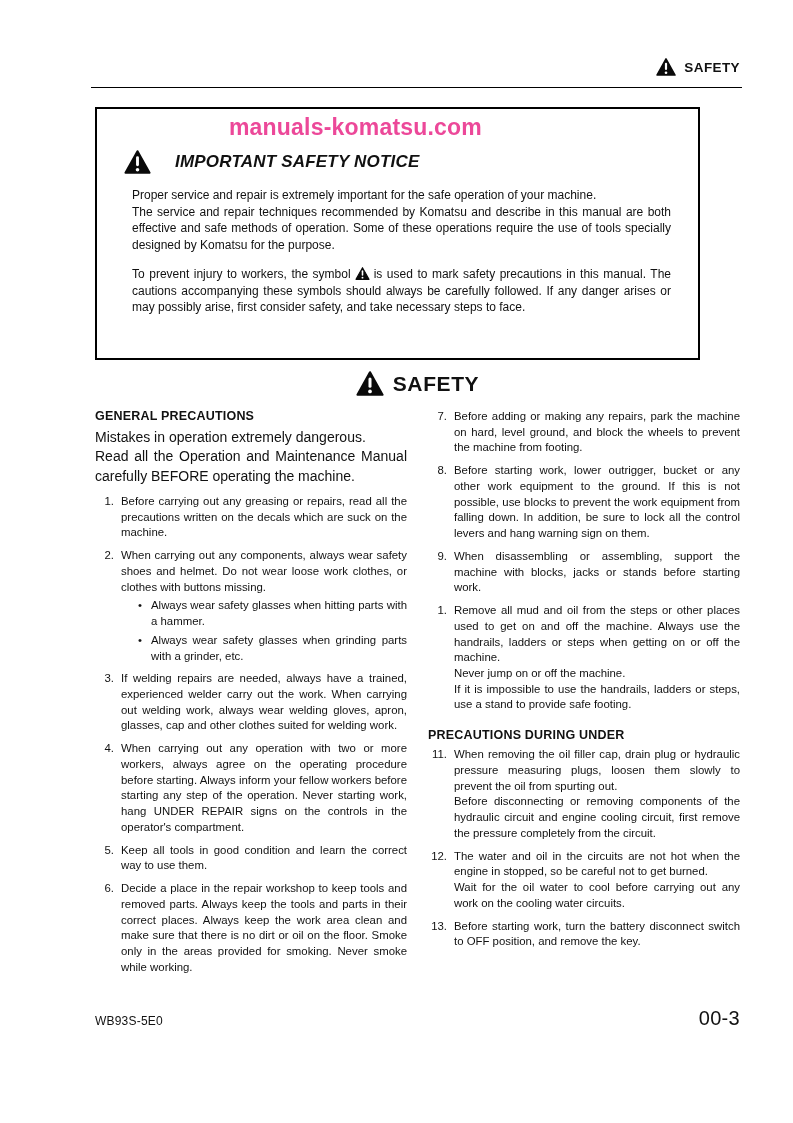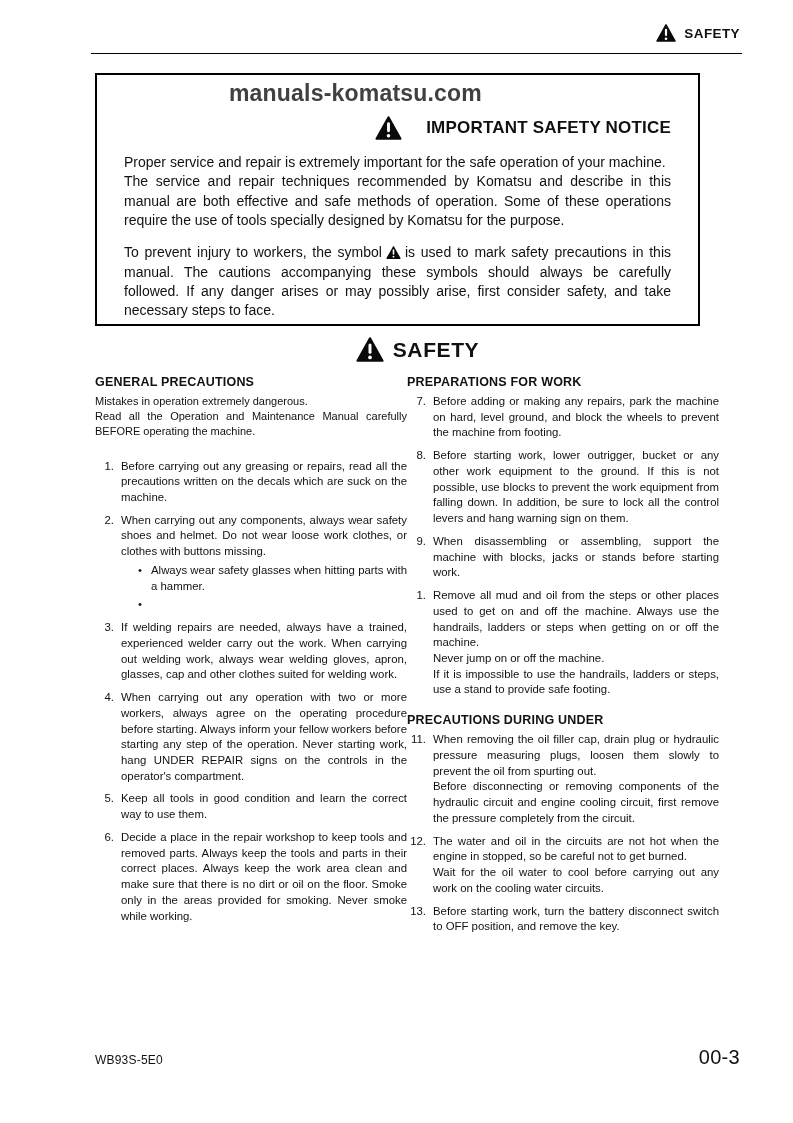--- a/index.html
+++ b/index.html
@@ -6,21 +6,21 @@
   html,body { background:#ffffff; }
   body {
     font-family:"Liberation Sans", sans-serif;
     color:#111;
     -webkit-font-smoothing:antialiased;
   }
   .page {
     position:relative;
     width:793px; height:1123px;
     background:#fff;
-    padding:23px 53px 0 95px;
+    padding:57px 53px 0 95px;
     overflow:hidden;
   }
 
   
   .top-header-row {
     display:flex; justify-content:flex-end; align-items:center; gap:8px; height:20px;
   }
   .header-label { font-size:13.5px; font-weight:bold; letter-spacing:0.4px; }
   .header-rule { border:none; border-top:1.6px solid #000; margin-top:10px; margin-left:-4px; margin-right:-2px; }
 
@@ -36,67 +36,69 @@
     margin-top:19px;
     width:605px; height:253px;
     border:2px solid #000;
     padding:5px 27px 0 27px;
   }
   .watermark {
     text-align:center;
     transform:translateX(-42px);
     font-size:23px;
     font-weight:600;
-    color:#404040;
+    color:#ec4899;
     letter-spacing:0.2px;
   }
   .notice-title-row {
-    display:flex; justify-content:flex-end; align-items:center; gap:24px;
+    display:flex; justify-content:flex-start; align-items:center; gap:24px;
     margin-top:9px;
+    font-style:italic;
   }
   .notice-title { font-size:17px; font-weight:bold; letter-spacing:0.2px; }
   .notice-para {
     margin-top:13px;
-    font-size:14px; line-height:1.38;
+    font-size:12px; line-height:1.38;
     text-align:justify;
+    margin-left:8px;
   }
   .pre { white-space:pre-line; }
 
   
   .safety-heading {
     margin-top:11px;
     display:flex; justify-content:center; align-items:center; gap:9px;
   }
   .safety-heading-label { font-size:21px; font-weight:bold; letter-spacing:0.6px; }
 
   
-  .columns { display:flex; margin-top:13px; }
+  .columns { display:flex; gap:21px; margin-top:13px; }
   .col { width:312px; }
   .section-heading {
     font-size:12.5px; font-weight:bold; letter-spacing:0.2px;
     margin-bottom:5px;
   }
   .section-heading.spaced { margin-top:15px; }
   .intro {
-    font-size:11px; line-height:1.38; text-align:justify;
-    margin-bottom:19px;
+    font-size:14px; line-height:1.38; text-align:justify;
+    margin-bottom:8px;
   }
   .item {
     display:flex; gap:7px; margin-bottom:7px;
     font-size:11.4px; line-height:1.38;
   }
   .item-num { width:19px; text-align:right; flex:none; }
   .item-text { flex:1; text-align:justify; }
   .bullet-row { display:flex; gap:9px; padding-left:17px; margin-top:3px; white-space:normal; }
   .bullet { flex:none; }
   .bullet-text { flex:1; text-align:justify; }
 
   
   .page-footer {
-    position:absolute; left:95px; right:53px; top:1046px;
+    position:absolute; left:95px; right:53px; top:1007px;
     display:flex; justify-content:space-between; align-items:baseline;
   }
   .footer-model { font-size:12px; letter-spacing:0.2px; }
   .footer-page { font-size:20px; letter-spacing:0.3px; }
 </style>
 </head>
 <body>
 
 <svg width="0" height="0" style="position:absolute" aria-hidden="true">
   <symbol id="warn-tri" viewBox="0 0 64 58">
@@ -155,20 +157,21 @@
       <div class="item">
         <span class="item-num">2.</span>
         <div class="item-text">
           <div class="pre">When carrying out any components, always wear safety shoes and helmet. Do not wear loose work clothes, or clothes with buttons missing.</div>
           <div class="bullet-row">
             <span class="bullet">•</span>
             <div class="bullet-text pre">Always wear safety glasses when hitting parts with a hammer.</div>
           </div>
           <div class="bullet-row">
             <span class="bullet">•</span>
+            <div class="bullet-text pre">Always wear safety glasses when grinding parts with a grinder, etc.</div>
           </div>
         </div>
       </div>
 
       <div class="item">
         <span class="item-num">3.</span>
         <div class="item-text pre">If welding repairs are needed, always have a trained, experienced welder carry out the work. When carrying out welding work, always wear welding gloves, apron, glasses, cap and other clothes suited for welding work.</div>
       </div>
 
       <div class="item">
@@ -181,21 +184,20 @@
         <div class="item-text pre">Keep all tools in good condition and learn the correct way to use them.</div>
       </div>
 
       <div class="item">
         <span class="item-num">6.</span>
         <div class="item-text pre">Decide a place in the repair workshop to keep tools and removed parts. Always keep the tools and parts in their correct places. Always keep the work area clean and make sure that there is no dirt or oil on the floor. Smoke only in the areas provided for smoking. Never smoke while working.</div>
       </div>
     </div>
 
     <div class="col">
-      <h2 class="section-heading">PREPARATIONS FOR WORK</h2>
 
       <div class="item">
         <span class="item-num">7.</span>
         <div class="item-text pre">Before adding or making any repairs, park the machine on hard, level ground, and block the wheels to prevent the machine from footing.</div>
       </div>
 
       <div class="item">
         <span class="item-num">8.</span>
         <div class="item-text pre">Before starting work, lower outrigger, bucket or any other work equipment to the ground. If this is not possible, use blocks to prevent the work equipment from falling down. In addition, be sure to lock all the control levers and hang warning sign on them.</div>
       </div>

